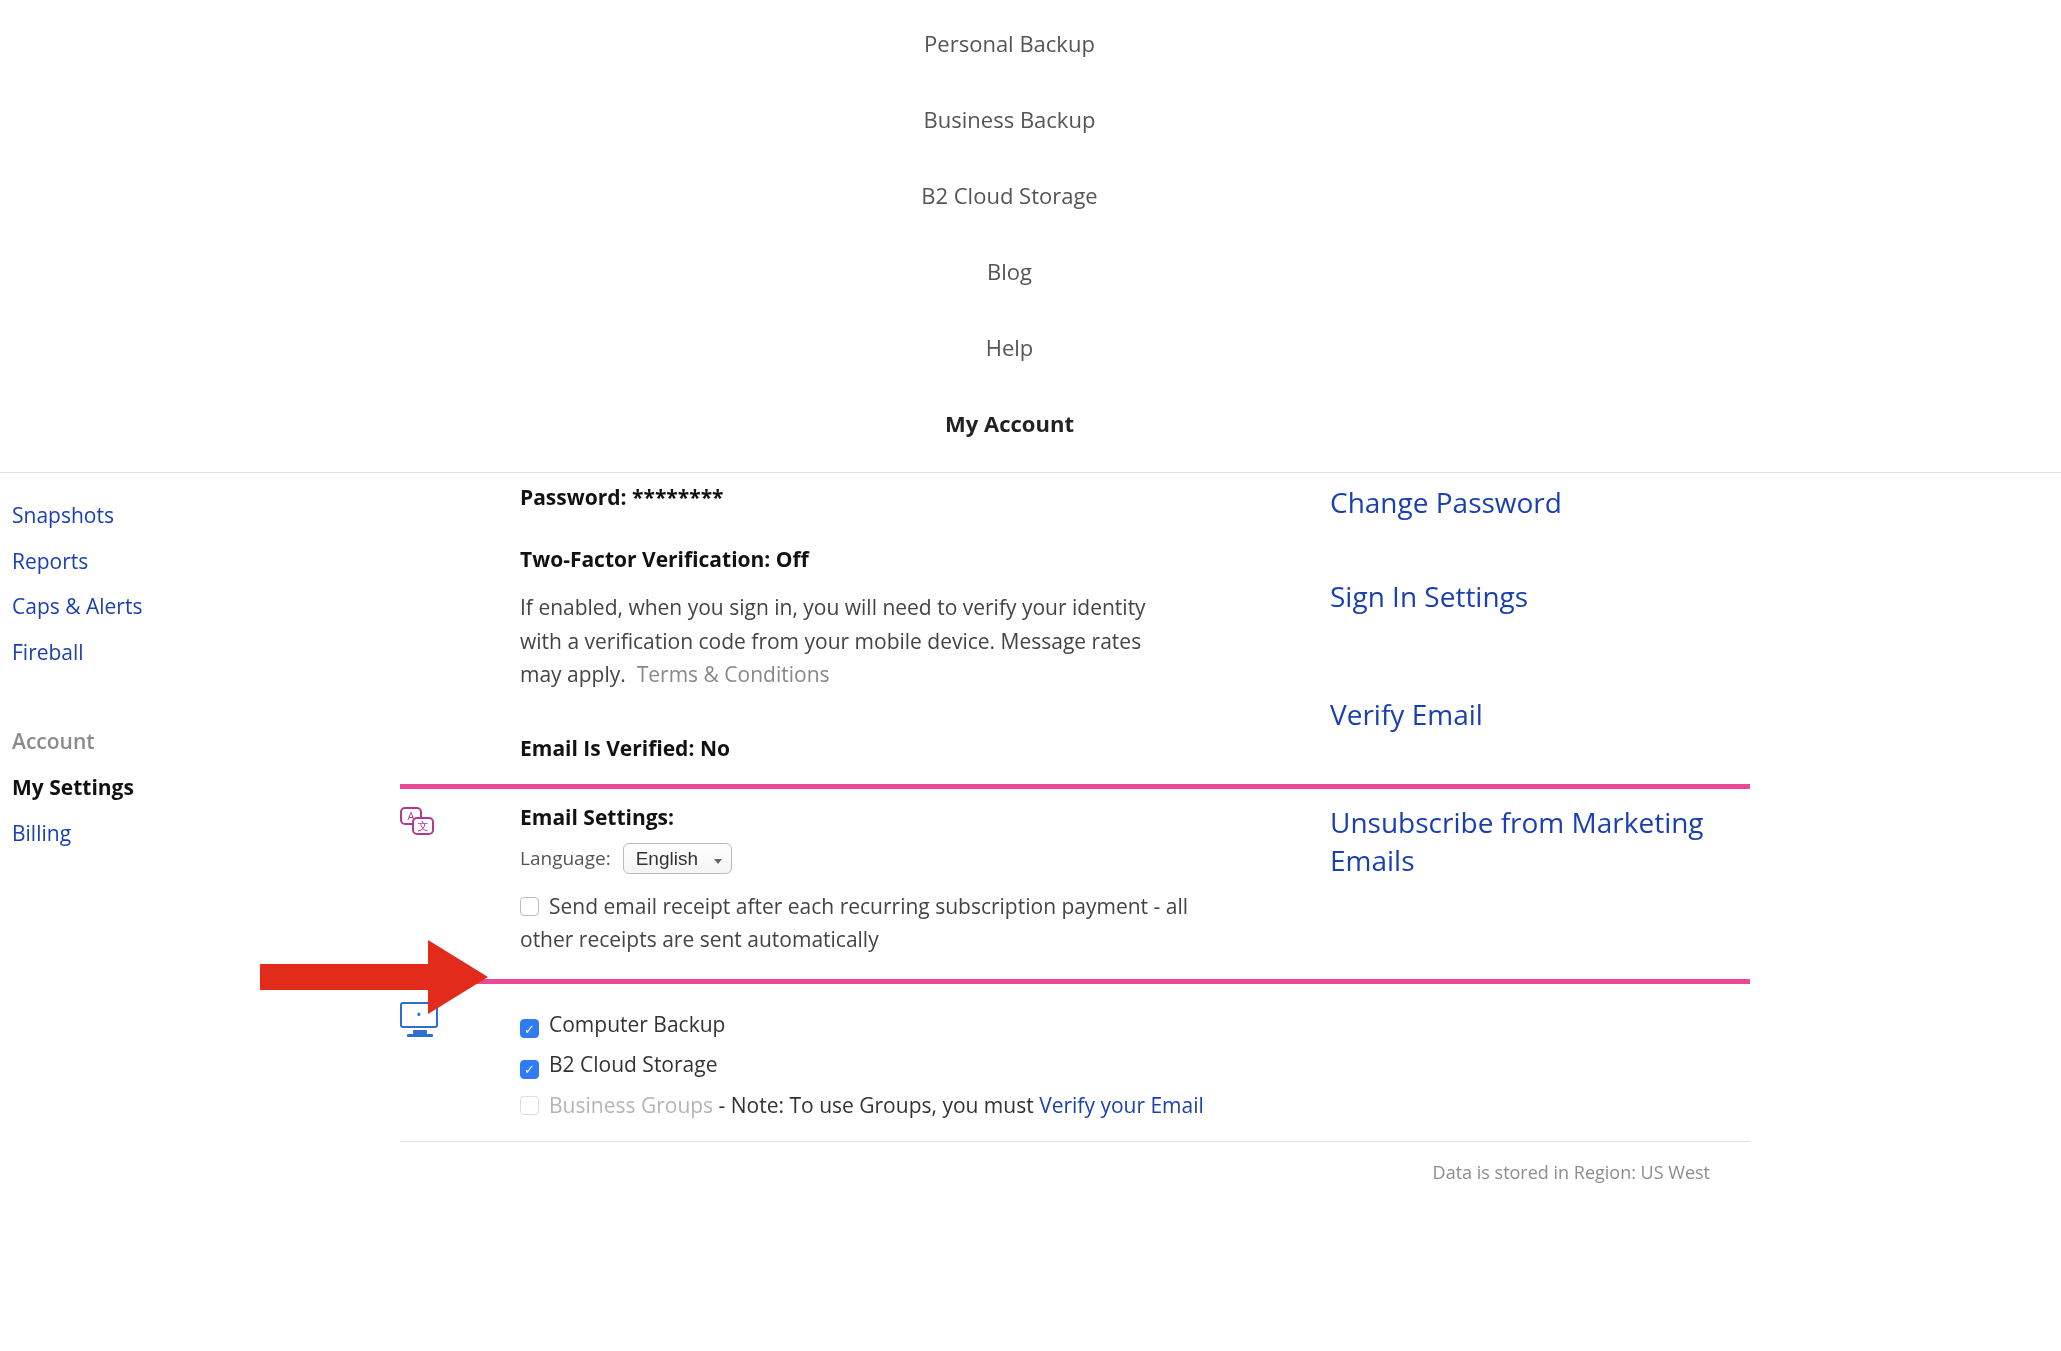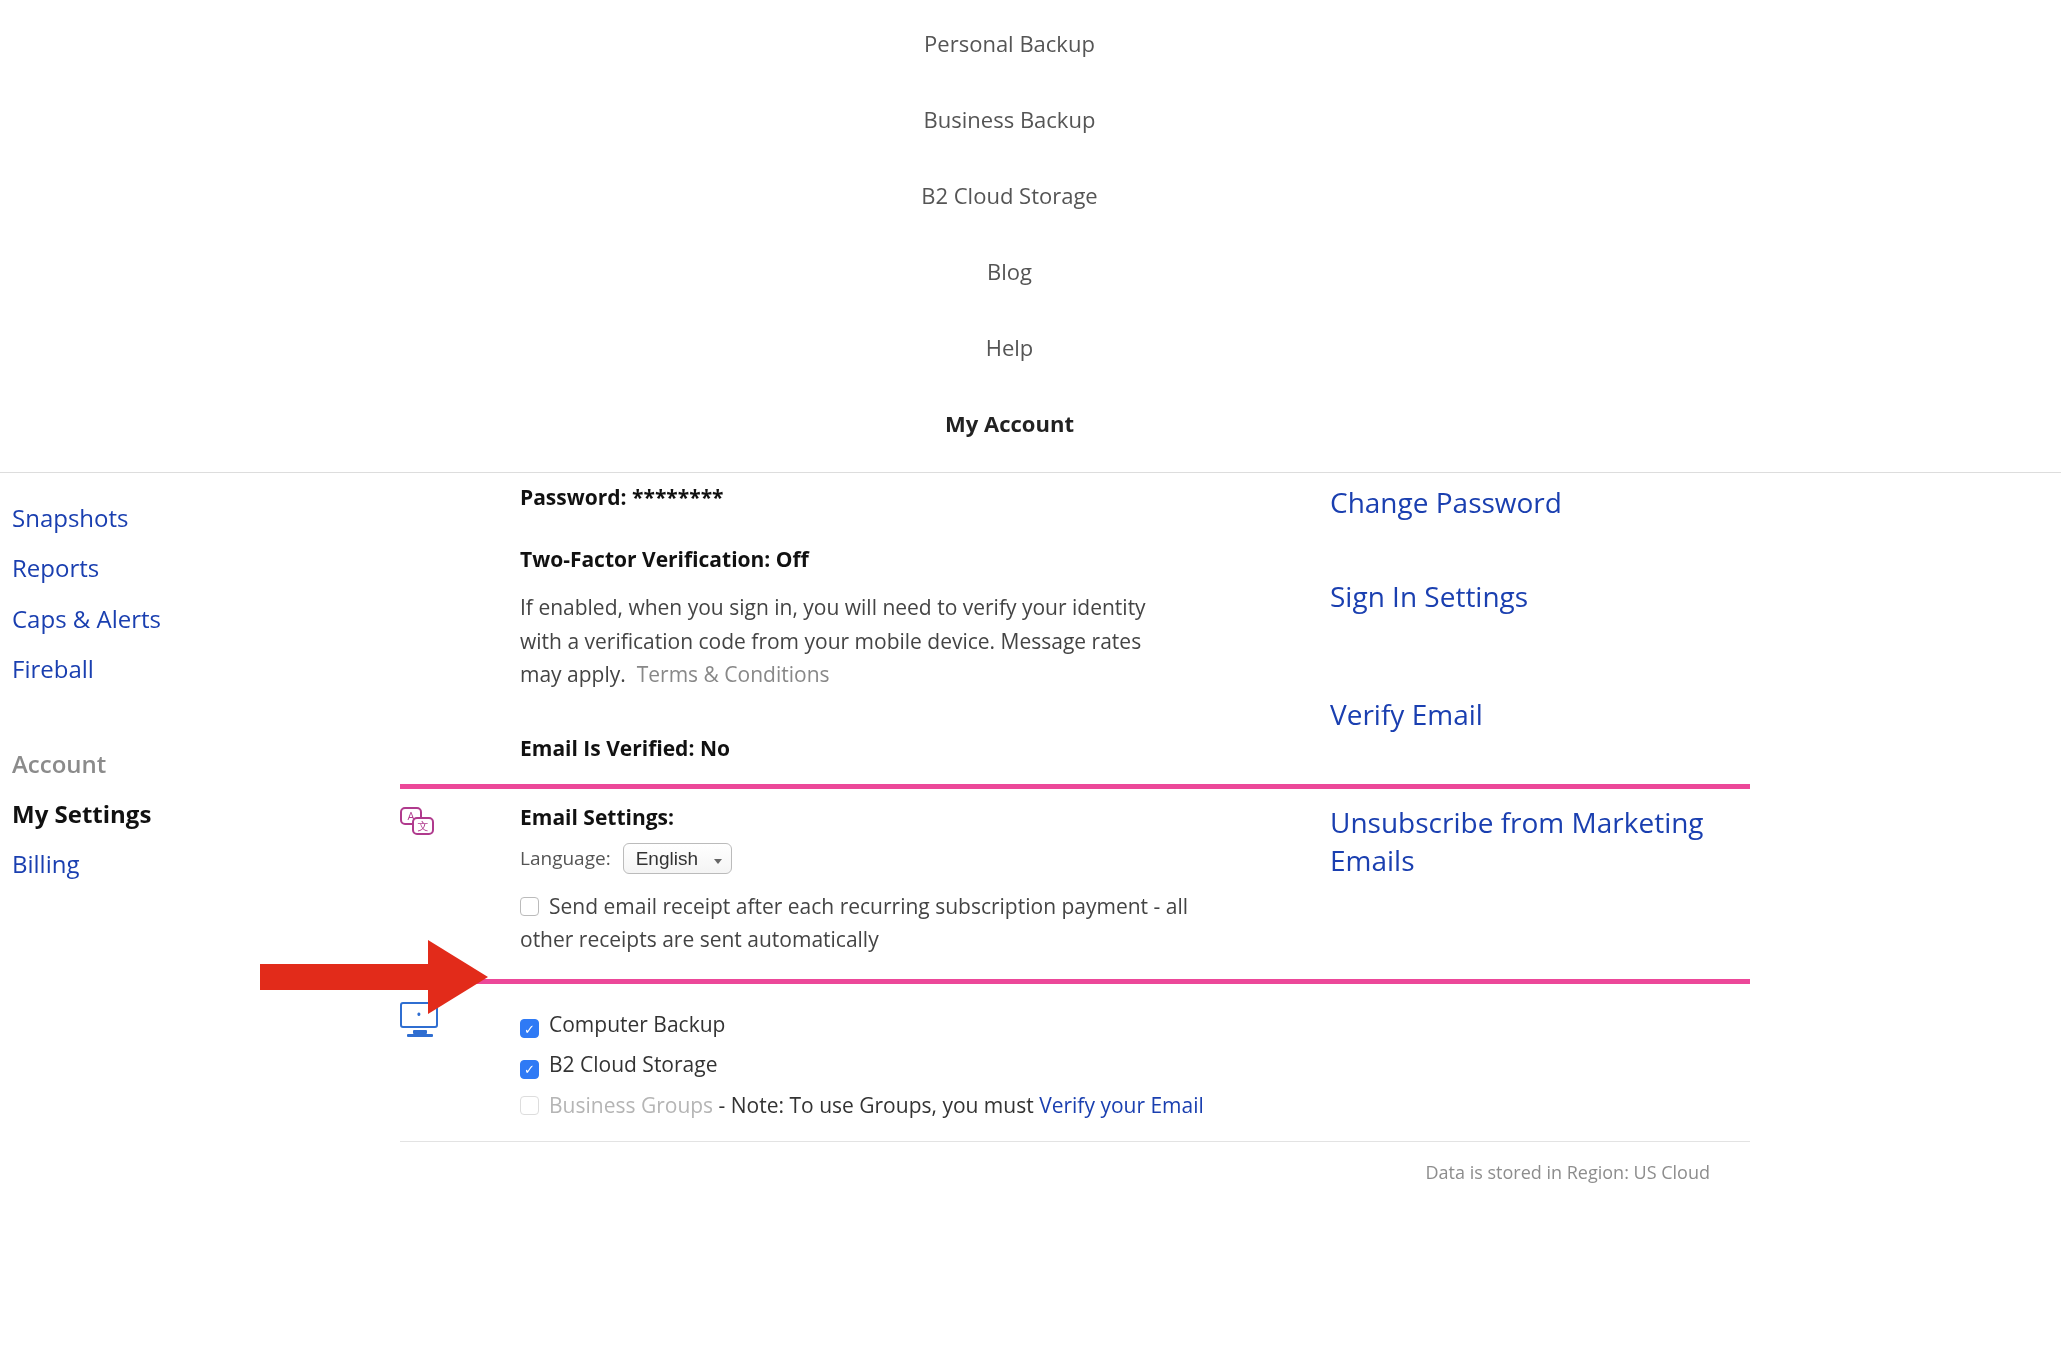--- a/index.html
+++ b/index.html
@@ -35,21 +35,21 @@
 
   
   .sidebar {
     width: 280px;
     flex-shrink: 0;
     padding-top: 10px;
   }
   .sidebar a, .sidebar .section-heading {
     display: block;
     padding: 6px 0 6px 2px;
-    font-size: 24px;
+    font-size: 21px;
     line-height: 1.6;
     text-decoration: none;
   }
   .sidebar a { color: #1a3fb0; cursor: pointer; }
   .sidebar .section-heading {
     color: #8b8b8b;
     font-weight: 600;
     margin-top: 44px;
   }
   .sidebar a.current { color: #111; font-weight: 700; }
@@ -349,21 +349,21 @@
 
           <div class="check-line disabled-text">
             <span class="chk disabled"></span><span class="label-text">Business Groups</span><span> - Note: To use Groups, you must </span><a class="inline-link">Verify your Email</a>
           </div>
         </div>
         <div class="actioncell"></div>
       </div>
 
       <div class="footer-note">
         <span>Data is stored in Region:</span>
-        <span>US Cloud</span>
+        <span>US West</span>
       </div>
 
     </section>
   </div>
 
   <div class="arrow">
     <div class="shaft"></div>
     <div class="head"></div>
   </div>
 

